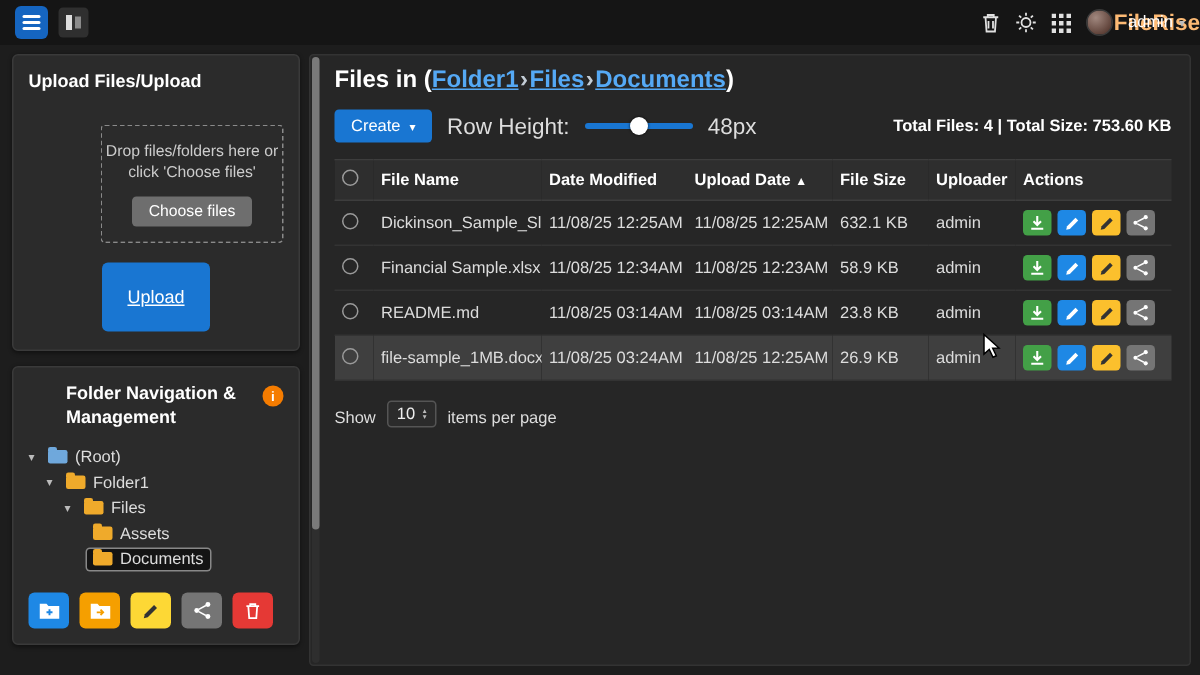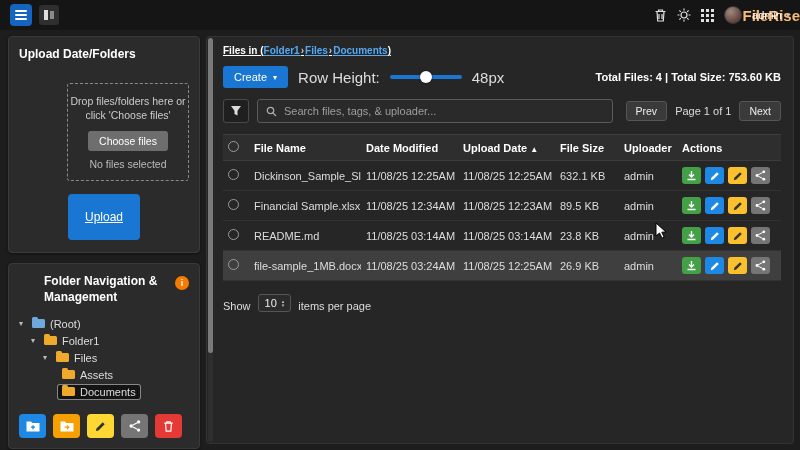--- a/index.html
+++ b/index.html
@@ -45,21 +45,21 @@
   .folder-ic.blue{background:#6fa8dc;}
   .folder-actions{display:flex;gap:7px;margin-top:14px;}
   .fa-btn{width:27px;height:24px;border:none;border-radius:4px;display:flex;align-items:center;justify-content:center;padding:0;}
   .b-blue{background:#1e88e5}.b-amber{background:#f59f00}.b-yellow{background:#fdd835}.b-gray{background:#757575}.b-red{background:#e53935}
 
   
   .main{position:absolute;left:206px;top:36px;right:6px;bottom:6px;background:#262626;border:1px solid #333;border-radius:3px;}
   .main-scrollbar{position:absolute;left:1px;top:1px;bottom:1px;width:5px;background:#2e2e2e;border-radius:3px;}
   .main-scroll-thumb{position:absolute;left:0;top:0;width:5px;height:78%;background:#7a7a7a;border-radius:3px;}
   .content{position:absolute;left:16px;right:12px;top:8px;bottom:8px;}
-  .heading{font-size:10px;font-weight:bold;color:#fff;text-decoration:underline;}
+  .heading{font-size:16px;font-weight:bold;color:#fff;}
   .heading a{color:#55a9f5;text-decoration:underline;cursor:pointer;}
   .heading .sep{color:#c3cdd6;margin:0 1px;}
   .toolbar{display:flex;align-items:center;gap:10px;margin-top:10px;}
   .create-btn{background:#1976d2;color:#fff;border:none;border-radius:3px;font-size:11px;padding:5px 11px;display:flex;align-items:center;gap:6px;}
   .create-btn .caret-sm{color:#fff;}
   .rh-label,.rh-value{font-size:15px;color:#ddd;}
   .slider{position:relative;width:72px;height:12px;cursor:pointer;}
   .slider-track{position:absolute;top:4px;left:0;right:0;height:4px;background:#1976d2;border-radius:2px;}
   .slider-thumb{position:absolute;top:0;left:42%;width:12px;height:12px;background:#fff;border-radius:50%;box-shadow:0 0 2px rgba(0,0,0,.8);}
   .totals{margin-left:auto;font-size:11px;font-weight:bold;color:#fff;}
@@ -137,25 +137,24 @@
       <button class="user-menu">
         <span class="username">admin</span>
         <span class="caret-sm">▾</span>
       </button>
     </div>
   </header>
 
   <aside class="sidebar">
 
     <section class="card">
-      <h2>Upload Date/Folders</h2>
+      <h2>Upload Files/Upload</h2>
       <div class="dropzone">
         <p class="dz-text">Drop files/folders here or click 'Choose files'</p>
         <button class="choose-btn">Choose files</button>
-        <p class="nofiles">No files selected</p>
       </div>
       <button class="upload-btn">Upload</button>
     </section>
 
     <section class="card">
       <div class="fc-head">
         <h2>Folder Navigation &amp; Management</h2>
         <span class="info-ic">i</span>
       </div>
       <div class="tree">
@@ -246,41 +245,20 @@
         </button>
         <span class="rh-label">Row Height:</span>
         <div class="slider">
           <div class="slider-track"></div>
           <div class="slider-thumb"></div>
         </div>
         <span class="rh-value">48px</span>
         <span class="totals">Total Files: 4  |  Total Size: 753.60 KB</span>
       </div>
 
-      <div class="search-row">
-        <button class="filter-btn">
-          <svg width="12" height="12" viewBox="0 0 12 12" fill="#ddd">
-              <path d="M1 1h10L7.5 5.8v4.7l-3-1.6V5.8z"></path>
-            </svg>
-        </button>
-        <div class="search-box">
-          <span class="search-ic-cell">
-            <svg width="11" height="11" viewBox="0 0 11 11" fill="none" stroke="#aaa" stroke-width="1.3">
-                <circle cx="4.5" cy="4.5" r="3.2"></circle>
-                <path d="M7 7l3 3"></path>
-              </svg>
-          </span>
-          <input class="search-input" placeholder="Search files, tags, &amp; uploader..." style="">
-        </div>
-        <div class="pager">
-          <button class="pg-btn">Prev</button>
-          <span>Page 1 of 1</span>
-          <button class="pg-btn">Next</button>
-        </div>
-      </div>
 
       <table class="files-table">
         <colgroup>
             <col style="width:26px">
             <col>
             <col style="width:97px">
             <col style="width:97px">
             <col style="width:64px">
             <col style="width:58px">
             <col style="width:104px">
@@ -330,21 +308,21 @@
                     </svg>
                   </button>
             </div>
               </td>
           </tr>
           <tr>
             <td><span class="checkbox"></span></td>
             <td>Financial Sample.xlsx</td>
             <td>11/08/25 12:34AM</td>
             <td>11/08/25 12:23AM</td>
-            <td>89.5 KB</td>
+            <td>58.9 KB</td>
             <td>admin</td>
             <td>
                 <div class="row-actions">
               <button class="ra-btn ra-green">
                     <svg width="11" height="11" viewBox="0 0 11 11" fill="none" stroke="#fff" stroke-width="1.4">
                       <path d="M5.5 1v5.5M3 4.5l2.5 2.5L8 4.5M1.5 9.5h8"></path>
                     </svg>
                   </button>
               <button class="ra-btn ra-blue">
                     <svg width="10" height="10" viewBox="0 0 10 10">

